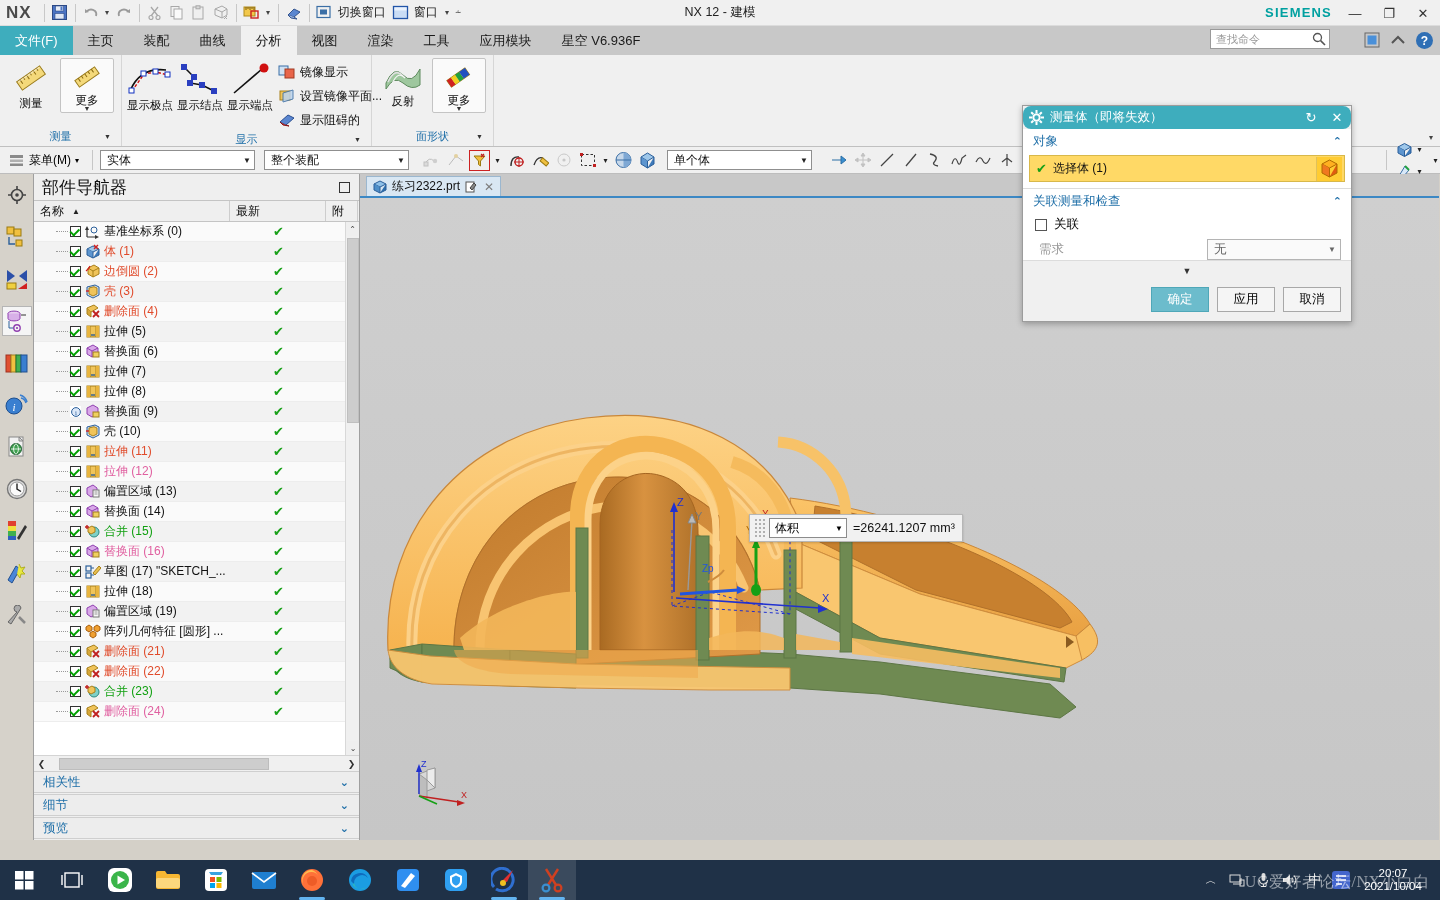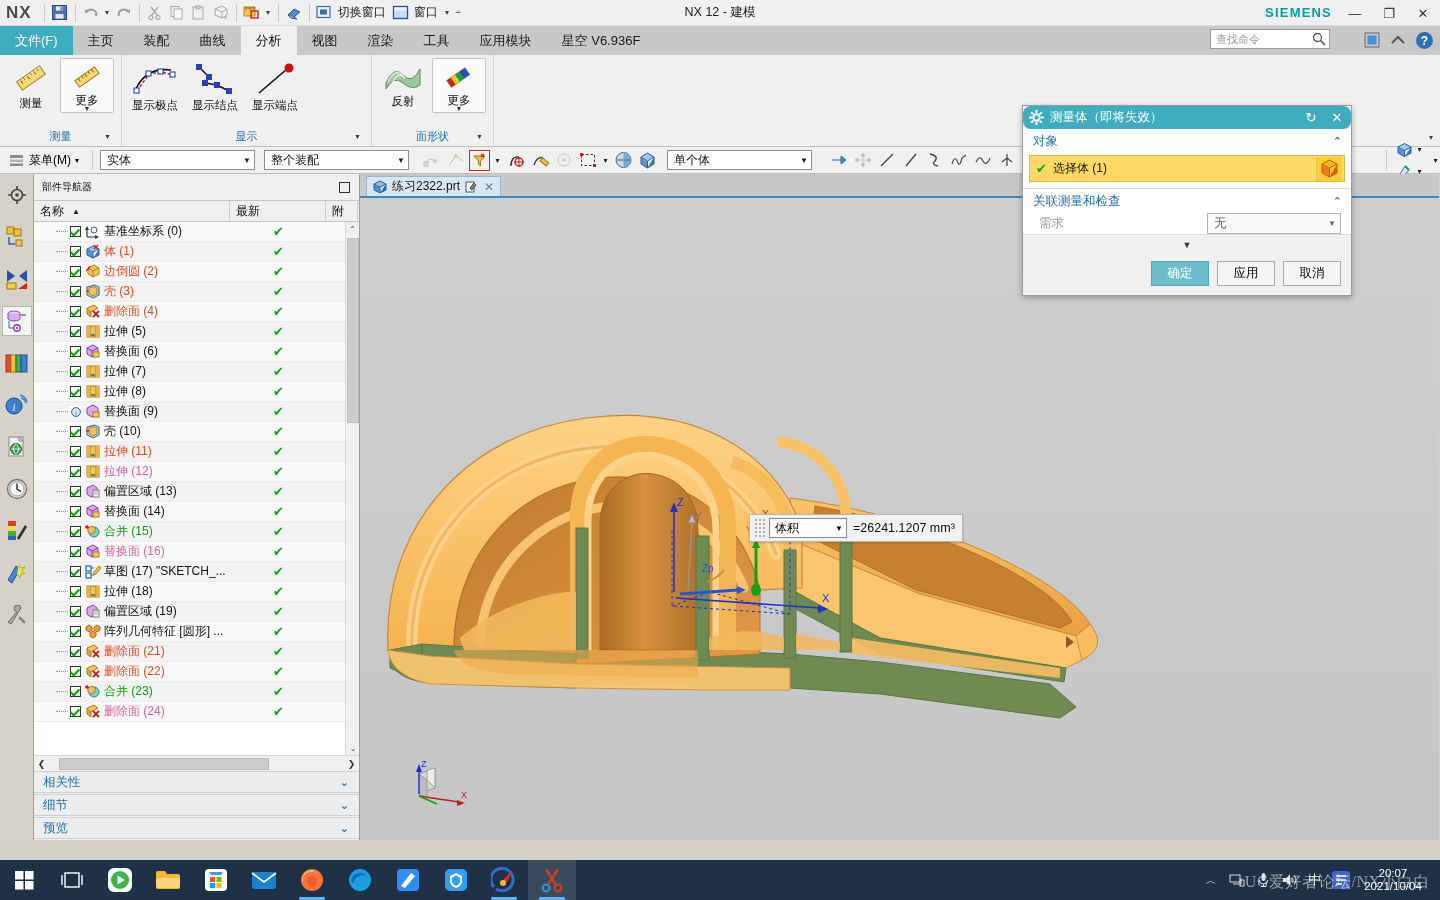--- a/index.html
+++ b/index.html
@@ -96,21 +96,21 @@
   .resbtn{ width:30px; height:30px; display:flex; align-items:center; justify-content:center;}
   .resbtn.sel{ background:#f5f5f5; border:1px solid #b5b5b5;}
 
   
   .navpanel{
     position:absolute; left:34px; top:174px; width:326px; height:666px;
     background:#efefef; border-right:1px solid #9f9f9f; display:flex; flex-direction:column;
   }
   .nav-header{
     height:26px; display:flex; align-items:center; justify-content:space-between;
-    padding:0 9px 0 8px; font-size:10px; color:#111; background:#efefef;
+    padding:0 9px 0 8px; font-size:17px; color:#111; background:#efefef;
   }
   .pin{ width:11px; height:11px; border:1.5px solid #333;}
   .nav-cols{
     height:22px; display:flex; align-items:stretch; background:#efefef;
     border-top:1px solid #c4c4c4; border-bottom:1px solid #c4c4c4; font-size:12px;
   }
   .nav-col{ display:flex; align-items:center; padding:0 6px; border-right:1px solid #cdcdcd; color:#111; gap:8px;}
   .nav-col.c1{ width:196px;}
   .nav-col.c2{ width:96px;}
   .nav-col.c3{ width:32px; overflow:hidden;}
@@ -461,20 +461,43 @@
           <div class="lbl">显示结点</div>
         </div>
         <div class="bigbtn" style="width:58px;">
           <svg width="48" height="36" viewBox="0 0 48 36">
             <path d="M8 32 L36 8" stroke="#111" stroke-width="1.6"></path>
             <circle cx="38" cy="7" r="4.5" fill="#d01010"></circle>
           </svg>
           <div class="lbl">显示端点</div>
         </div>
 
+        <div class="smallcol">
+          <div class="smallrow">
+            <svg width="18" height="18" viewBox="0 0 18 18">
+                <rect x="1" y="3" width="9" height="9" fill="#cfe0f2" stroke="#3a6ea5"></rect>
+                <rect x="7" y="6" width="9" height="9" fill="#e8654a" stroke="#a03a22"></rect>
+              </svg>
+            <span class="lbl">镜像显示</span>
+          </div>
+          <div class="smallrow">
+            <svg width="18" height="18" viewBox="0 0 18 18">
+                <rect x="2" y="4" width="10" height="9" fill="#f0c45a" stroke="#a8801a"></rect>
+                <path d="M5 6 L15 3 L15 12 L5 15 Z" fill="#bcd4ee" stroke="#3a6ea5" opacity=".85"></path>
+              </svg>
+            <span class="lbl">设置镜像平面...</span>
+          </div>
+          <div class="smallrow">
+            <svg width="18" height="18" viewBox="0 0 18 18">
+                <path d="M2 11 L10 4 L16 7 L8 14 Z" fill="#5a86d0" stroke="#2b4f90"></path>
+                <path d="M2 11 L5 14 L11 15 L8 14" fill="#c0282a" stroke="#8a1618"></path>
+              </svg>
+            <span class="lbl">显示阻碍的</span>
+          </div>
+        </div>
       </div>
       <div class="rgroup-title">
         <span>显示</span>
         <span style="position:absolute;right:6px;font-size:7px;color:#333;">▼</span>
       </div>
     </div>
 
     <div class="rgroup" style="width:122px;">
       <div class="rgroup-body">
         <div class="bigbtn">
@@ -1440,20 +1463,24 @@
               <path d="M17 5 L17 14 L9.5 18" fill="#e05a10" stroke="#b06a00"></path>
             </svg>
         </span>
       </div>
     </div>
 
     <div class="dlg-sect">
       <div class="sect-head">
         <span>关联测量和检查</span>
         <span class="cc">⌃</span>
+      </div>
+      <div class="chk-row">
+        <span class="dchk"></span>
+        <span>关联</span>
       </div>
       <div class="req-row">
         <span class="rl">需求</span>
         <span class="req-combo">
           <span>无</span>
           <span style="font-size:8px;">▼</span>
         </span>
       </div>
     </div>
 

